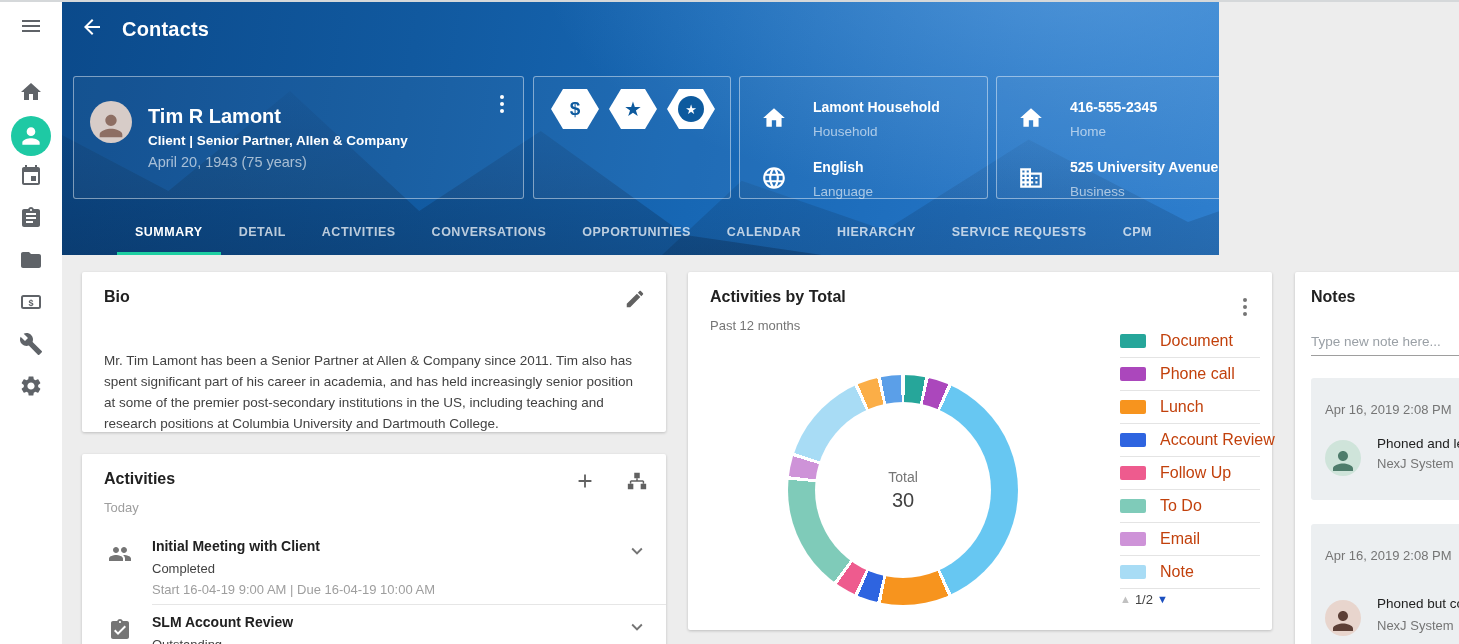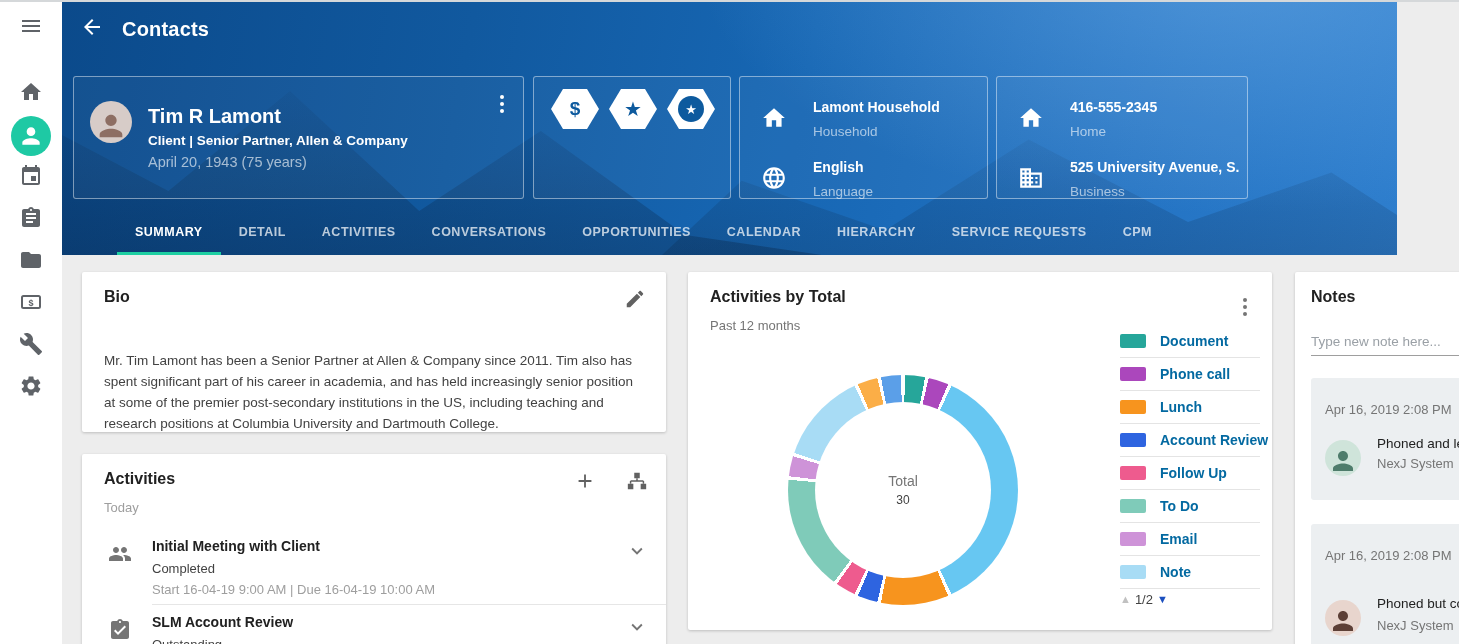--- a/index.html
+++ b/index.html
@@ -12,24 +12,24 @@
            display:flex;flex-direction:column;align-items:center;}
   .sb-item{width:40px;height:40px;display:flex;align-items:center;justify-content:center;
            color:#5f6368;cursor:pointer;flex:0 0 auto;margin-bottom:2px;}
   .sb-item svg{width:24px;height:24px;fill:currentColor;}
   .sb-menu{margin-top:8px;margin-bottom:26px;}
   .sb-active-circle{width:40px;height:40px;border-radius:50%;background:#1ec9a4;
            display:flex;align-items:center;justify-content:center;color:#fff;}
   .sb-active-circle svg{width:26px;height:26px;fill:#fff;}
 
   
-  .header{position:absolute;left:62px;top:0;width:1335px;height:255px;overflow:hidden;
+  .header{position:absolute;left:62px;top:0;width:1121px;height:255px;overflow:hidden;
     background:
       radial-gradient(ellipse 900px 420px at 88% -15%, rgba(120,180,235,.50), rgba(120,180,235,0) 60%),
-      linear-gradient(100deg,#0b4a8b 0%,#11599f 30%,#1767b4 55%,#2272c2 78%,#2e7ecd 100%);}
+      linear-gradient(100deg,#0b4a8b 0%,#11599f 30%,#1767b4 55%,#2272c2 78%,#2e7ecd 100%); padding-left: 36px;}
   .mountain{position:absolute;pointer-events:none;}
   .m1{left:0;top:55px;width:760px;height:200px;
       background:linear-gradient(to top,rgba(7,25,50,.30),rgba(7,25,50,0));
       clip-path:polygon(0 100%,0 40%,14% 68%,30% 18%,47% 78%,63% 38%,82% 90%,100% 100%);}
   .m2{left:600px;top:90px;width:797px;height:165px;
       background:linear-gradient(to top,rgba(10,32,60,.22),rgba(10,32,60,0));
       clip-path:polygon(0 100%,10% 55%,28% 85%,46% 30%,66% 80%,84% 50%,100% 100%);}
 
   .appbar{position:absolute;left:0;top:0;height:58px;display:flex;align-items:center;color:#fff;}
   .back-btn{width:26px;height:26px;margin-left:18px;cursor:pointer;display:flex;align-items:center;}
@@ -101,26 +101,26 @@
   .act-sep{position:absolute;left:70px;right:0;top:66px;border-top:1px solid #e6e6e6;}
 
   
   .chart-card{left:688px;top:272px;width:584px;height:358px;}
   .chart-sub{position:absolute;left:22px;top:46px;font-size:13px;color:#757575;}
   .kebab-grey{right:18px;top:20px;color:#757575;}
   .donut{position:absolute;left:100px;top:103px;width:230px;height:230px;border-radius:50%;}
   .donut-hole{position:absolute;left:127px;top:130px;width:176px;height:176px;border-radius:50%;background:#fff;
               display:flex;flex-direction:column;align-items:center;justify-content:center;}
   .donut-total-label{font-size:14px;color:#757575;}
-  .donut-total-value{font-size:12px;color:#424242;margin-top:4px;}
+  .donut-total-value{font-size:20px;color:#424242;margin-top:4px;}
   .legend{position:absolute;left:432px;top:53px;width:140px;}
   .legend-item{height:32px;display:flex;align-items:center;border-bottom:1px solid #e4e4e4;cursor:pointer;}
   .legend-item:last-of-type{border-bottom:none;}
   .swatch{width:26px;height:14px;border-radius:2px;margin-right:14px;flex:0 0 auto;}
-  .legend-label{font-size:14px;color:#0369a1;white-space:nowrap;font-weight:bold;}
+  .legend-label{font-size:16px;color:#c2410c;white-space:nowrap;}
   .legend-pager{height:20px;display:flex;align-items:center;font-size:13px;color:#424242;gap:4px;}
   .pg-up{color:#c1c1c1;font-size:11px;cursor:pointer;}
   .pg-down{color:#1b4fbf;font-size:11px;cursor:pointer;}
 
   
   .notes-card{left:1295px;top:272px;width:300px;height:380px;}
   .note-input{position:absolute;left:16px;top:58px;width:264px;border:none;border-bottom:1px solid #9e9e9e;
               font-size:13.5px;padding:4px 0 6px;color:#424242;outline:none;background:transparent;
               font-family:"Liberation Sans",sans-serif;}
   .note-input::placeholder{color:#9aa0a6;}

